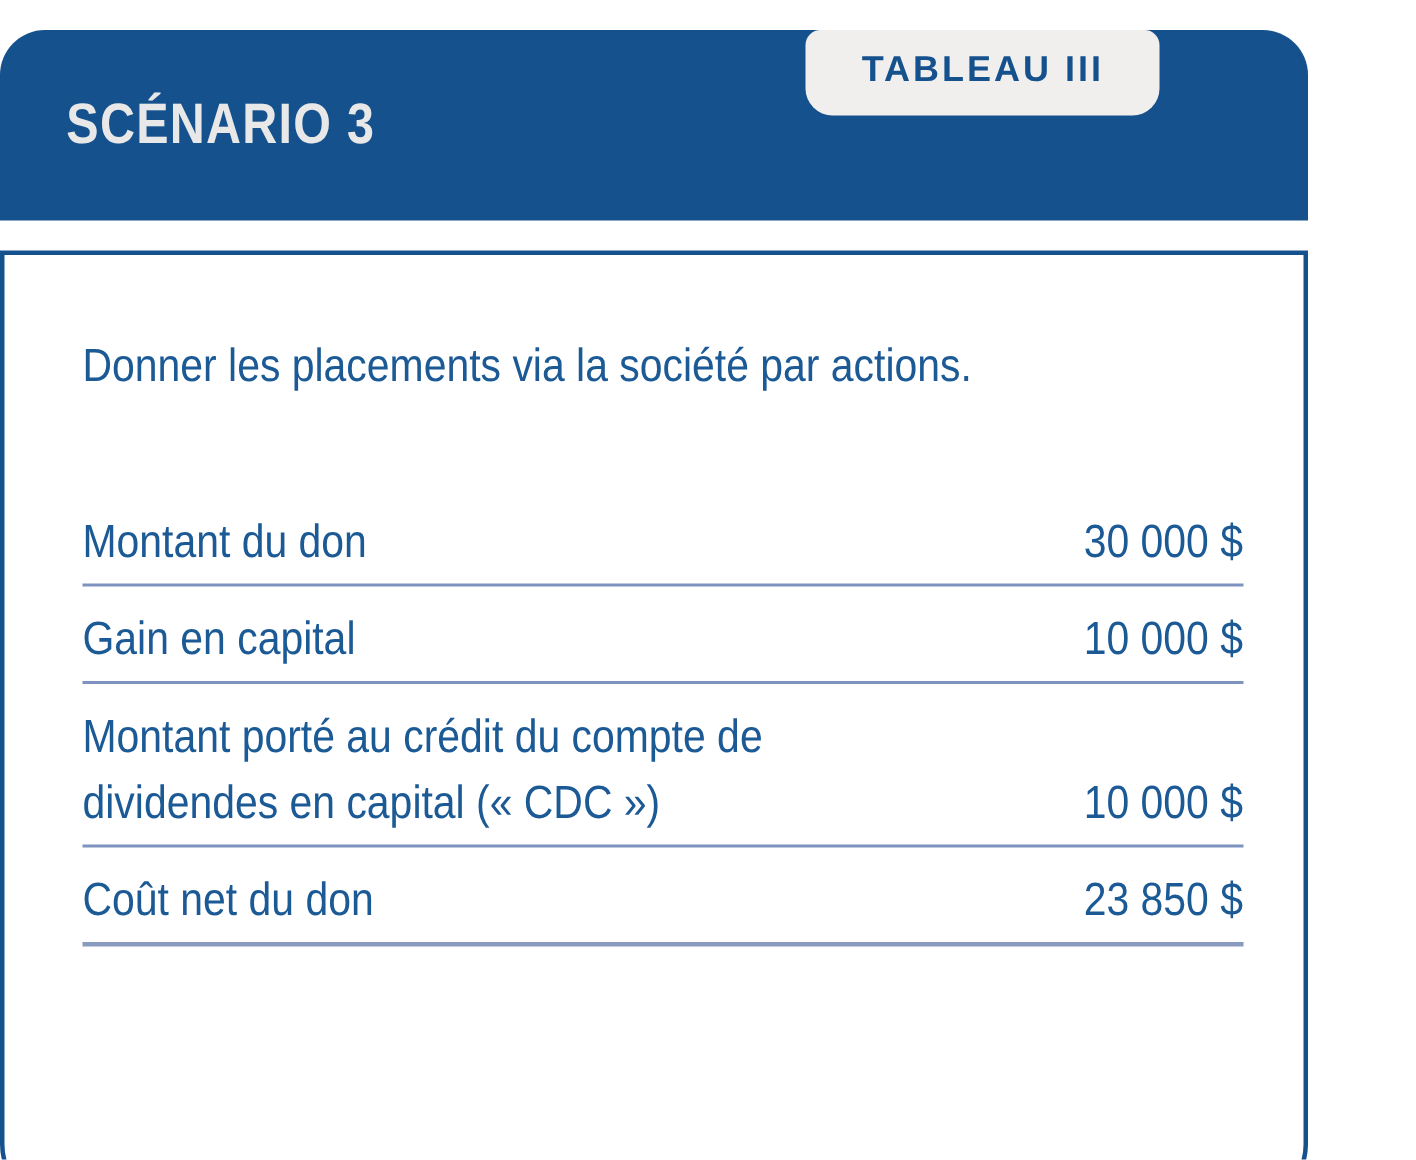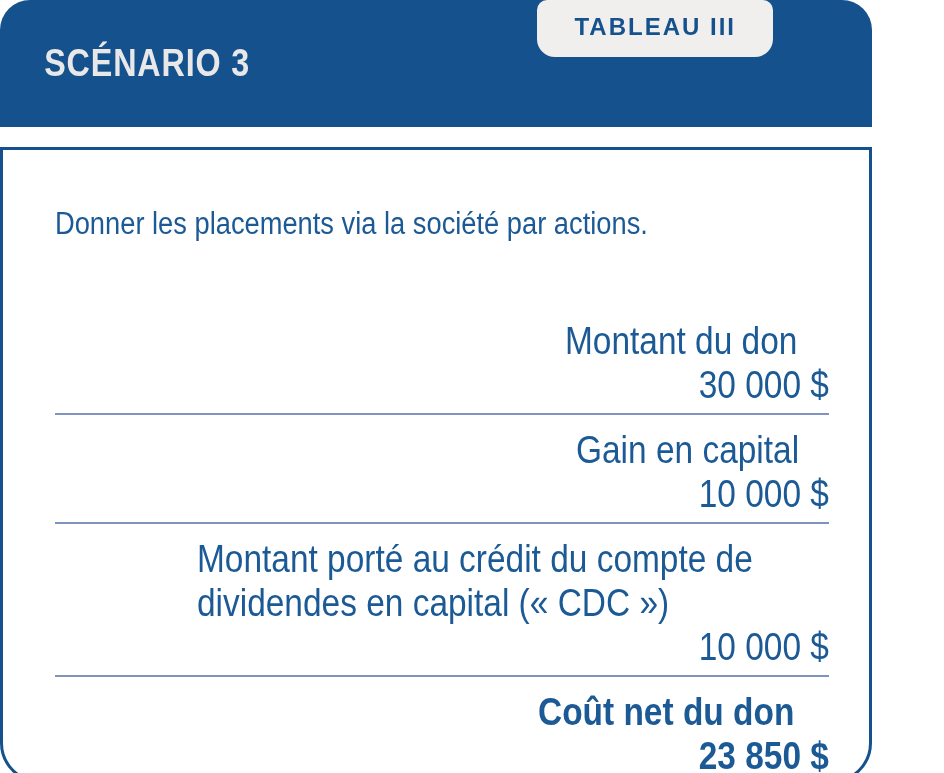--- a/index.html
+++ b/index.html
@@ -26,20 +26,21 @@
     border-radius:10px 10px 18px 18px;
     padding:13px 37px 16px 37px;
     font-size:24px;font-weight:700;letter-spacing:2px;
     line-height:28px;white-space:nowrap;
   }
 
   
   .card-header{
     height:127px;background:var(--brand-blue);
     border-radius:30px 30px 0 0;
+    margin-top:20px;
   }
   .card-header .title{
     margin:0;padding:42px 0 0 52px;
     font-size:38px;font-weight:700;letter-spacing:1px;
     color:var(--title-text);
     transform:scaleX(0.85);transform-origin:left top;
     white-space:nowrap;
   }
 
   
@@ -55,32 +56,32 @@
     margin:0 0 60px 0;
     font-size:31px;line-height:44px;color:var(--text-blue);
     transform:scaleX(0.88);transform-origin:left top;
     white-space:nowrap;
   }
 
   .row{
     display:flex;justify-content:space-between;align-items:flex-end;
     padding:13px 0 6px 0;
     border-bottom:2px solid var(--rule-blue);
-    font-size:38px;line-height:44px;color:var(--text-blue);flex-direction:column;
+    font-size:31px;line-height:44px;color:var(--text-blue);
   }
   .row .label{
     white-space:pre-line;
     transform:scaleX(0.88);transform-origin:left bottom;
   }
   .row .value{
     white-space:nowrap;
     transform:scaleX(0.88);transform-origin:right bottom;
   }
   .row.total{
-    font-weight:700;
+    font-weight:400;
     border-bottom:3px solid var(--rule-strong);
     text-align:right;
   }
 </style>
 </head>
 <body>
 
 <div class="page">
 
   <div class="badge">

